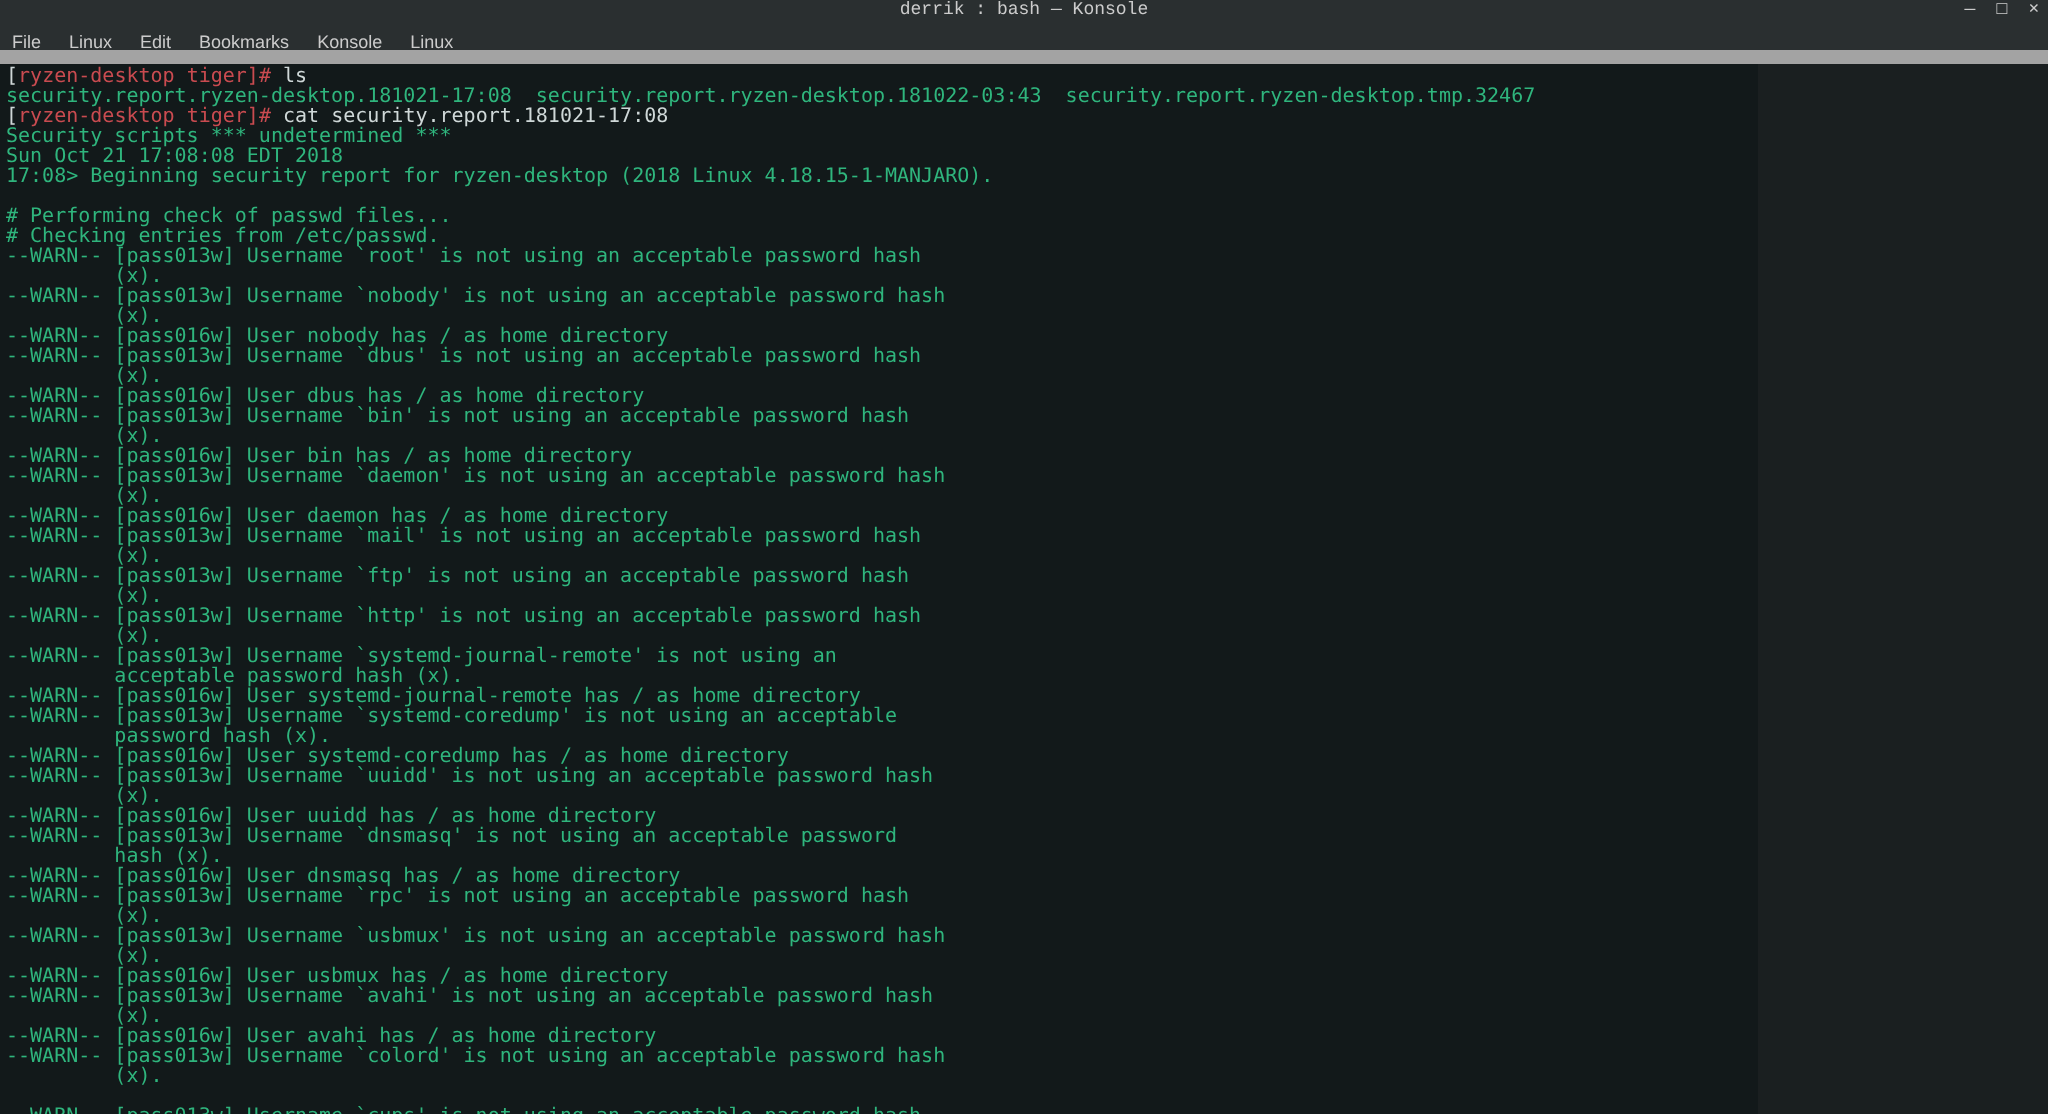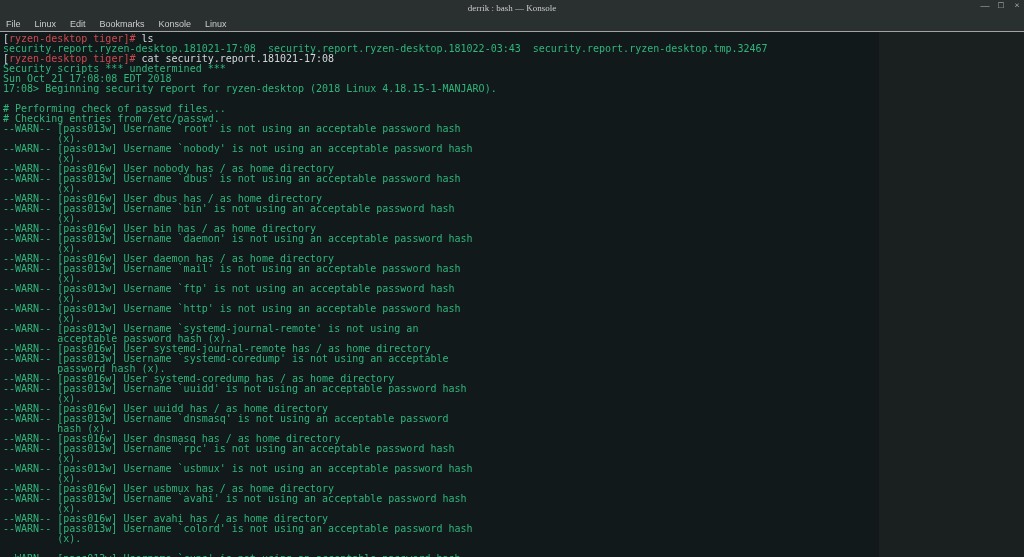--- a/index.html
+++ b/index.html
@@ -1,25 +1,25 @@
 <!DOCTYPE html>
 <html><head>
   <meta charset="utf-8">
   <style>
     * { margin: 0; padding: 0; box-sizing: border-box; }
     html, body { width: 1024px; height: 557px; overflow: hidden; font-family: monospace; background: #1a1f20; }
     .titlebar {
-      height: 16px; background: #2a2f30; display: flex; align-items: center; justify-content: center;
-      color: #ccc; font-size: 9px; position: relative; font-family: Liberation Serif, serif;
+      height: 16px; background: #2a2f30; display: flex; align-items: flex-start; justify-content: center;
+      color: #ccc; font-size: 9px; position: relative; font-family: Liberation Mono, monospace;
     }
     .win-controls { position: absolute; right: 2px; top: 0; display: flex; gap: 6px; }
     .win-btn { width: 10px; height: 10px; color: #ccc; font-size: 9px; cursor: pointer; display:flex; align-items:center; justify-content:center;}
     .menubar {
       height: 16px; background: #2a2f30; display: flex; align-items: center; gap: 14px; padding-left: 6px;
-      color: #ccc; font-size: 9px; font-family: sans-serif; border-bottom: 1px solid #a3a3a3;
+      color: #ccc; font-size: 9px; font-family: sans-serif; border-bottom: 7px solid #a3a3a3;
     }
     .menu-item { cursor: pointer; }
     .terminal {
       width: 879px; height: calc(557px - 32px); background: #12191a; color: #2fb57d;
       font-size: 10px; line-height: 10px; padding: 2px 3px; white-space: pre; overflow: hidden;
       font-family: "DejaVu Sans Mono", monospace; letter-spacing: 0px;
     }
     .prompt-red { color: #c94b50; }
     .prompt-white { color: #cfd8d8; }
     .prompt-cmd { color: #cfd8d8; }

